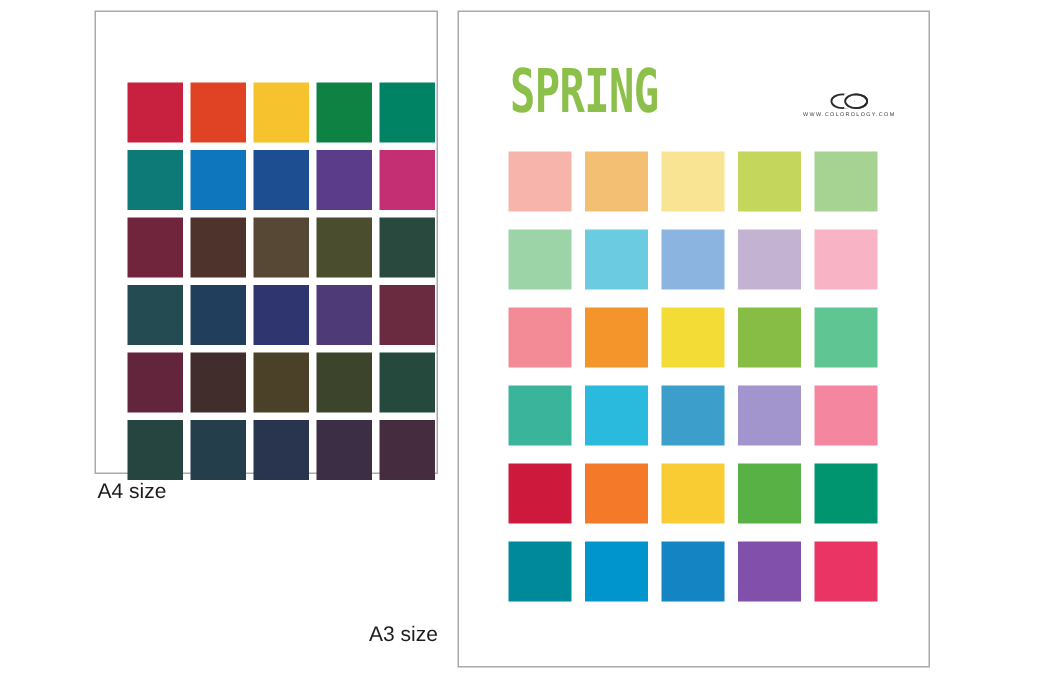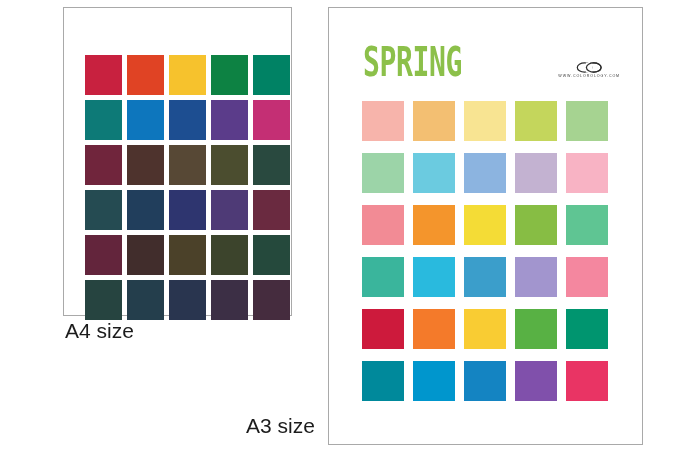--- a/index.html
+++ b/index.html
@@ -30,21 +30,21 @@
   }
 
   .poster-a4 {
     left: 63px;
     top: 7px;
     width: 229px;
     height: 309px;
   }
 
   .poster-a3 {
-    left: 328px;
+    left: 305px;
     top: 7px;
     width: 315px;
     height: 438px;
   }
 
   
   .poster-header {
     position: absolute;
     left: 0;
     right: 0;
@@ -146,21 +146,21 @@
   .swatch {
     width: 100%;
     height: 100%;
     box-sizing: border-box;
   }
 
   
   .caption {
     position: absolute;
     font-family: "Liberation Sans", sans-serif;
-    font-size: 21px;
+    font-size: 14px;
     color: #1c1c1c;
     white-space: nowrap;
   }
 
   .caption-a4 { left: 65px; top: 319px; }
   .caption-a3 { left: 246px; top: 414px; }
 </style>
 </head>
 <body>
 

